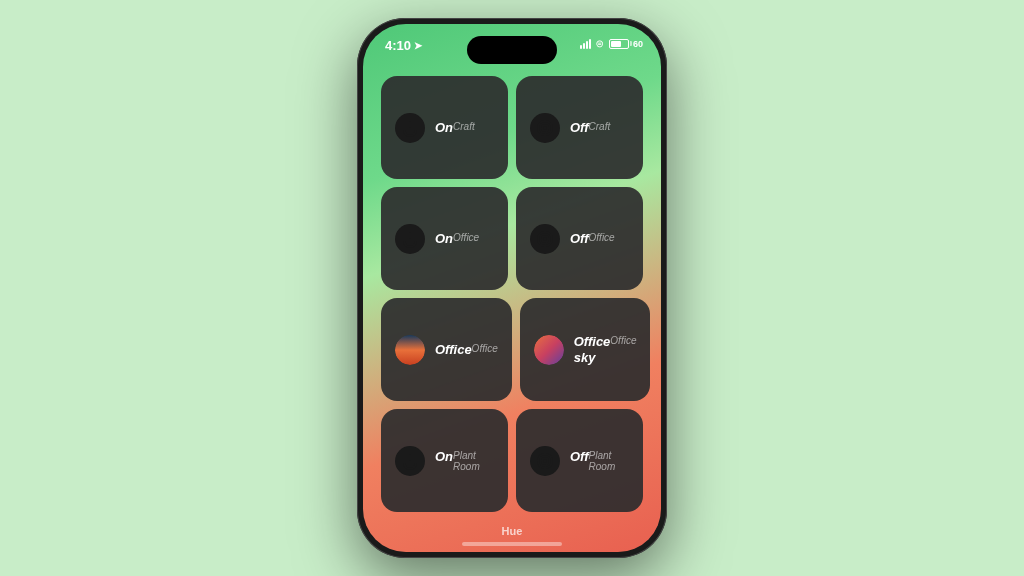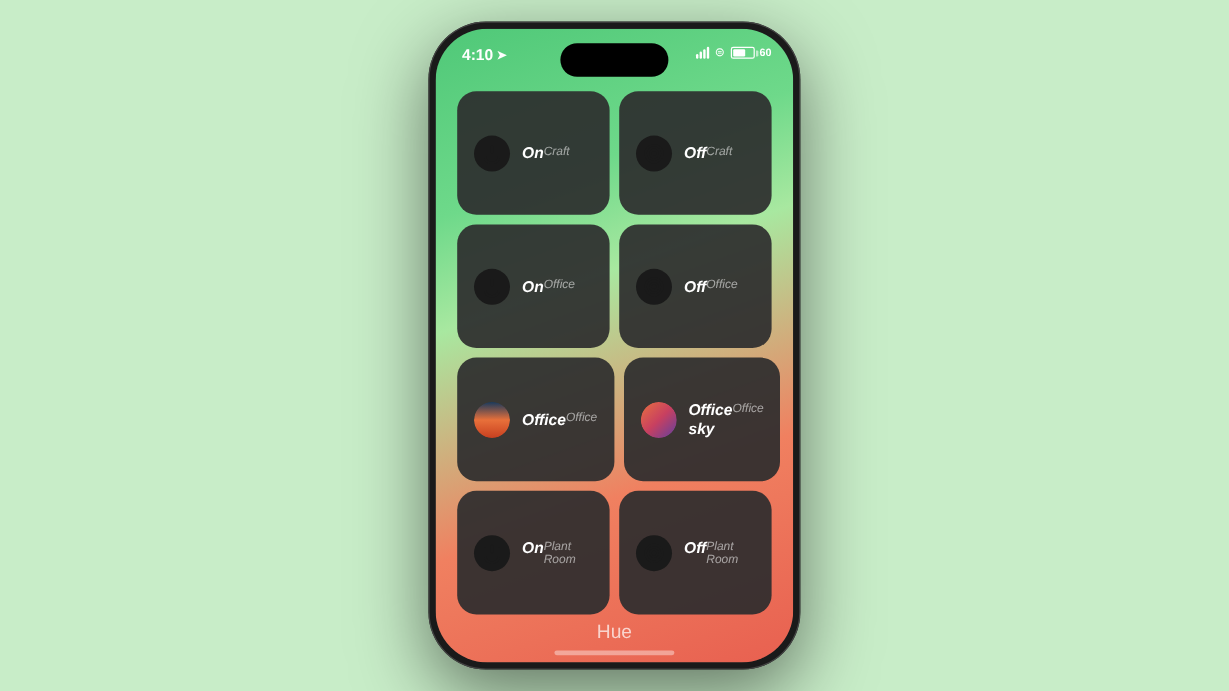--- a/index.html
+++ b/index.html
@@ -278,22 +278,22 @@
       background: linear-gradient(135deg, #e87040 0%, #c84060 50%, #6040a0 100%);
     }
 
     
     .bottom-label {
       position: absolute;
       bottom: 15px;
       left: 50%;
       transform: translateX(-50%);
       color: rgba(255,255,255,0.7);
-      font-size: 16px;
-      font-weight: 400;
+      font-size: 11px;
+      font-weight: 700;
       z-index: 10;
       white-space: nowrap;
     }
 
     
     .nav-indicator {
       position: absolute;
       bottom: 6px;
       left: 50%;
       transform: translateX(-50%);

